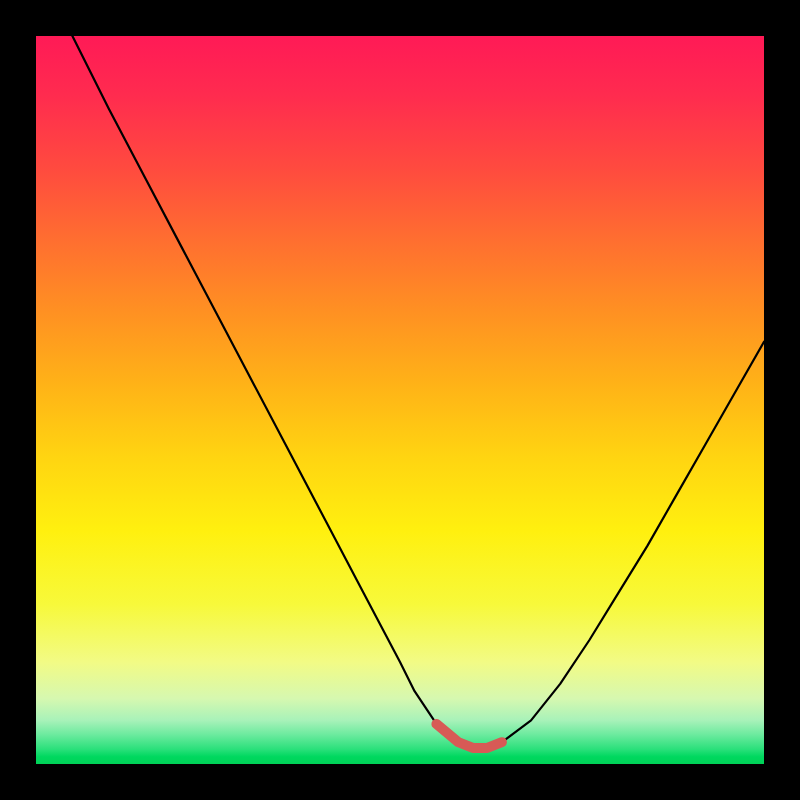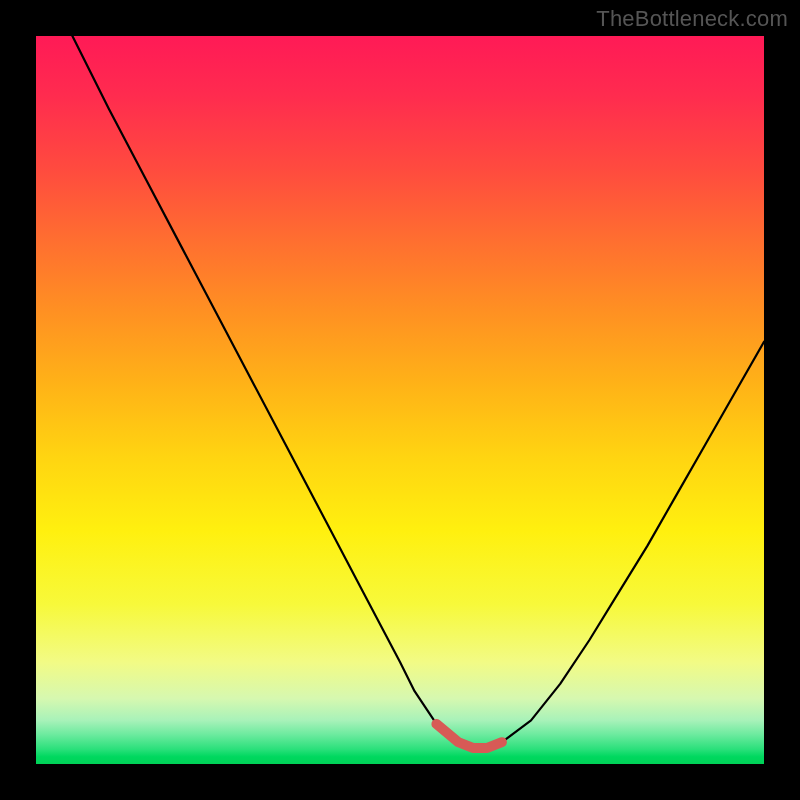--- a/index.html
+++ b/index.html
@@ -67,14 +67,13 @@
 <body>
 
 <div class="frame">
   <div class="plot"></div>
 
   <svg class="curve" viewBox="0 0 728 728" preserveAspectRatio="none">
     <path id="curve-path" fill="none" stroke="#000000" stroke-width="2.2" stroke-linecap="round" stroke-linejoin="round" d="M0.00 -72.80 L36.40 0.00 L72.80 72.80 L109.20 141.96 L145.60 211.12 L182.00 280.28 L218.40 349.44 L254.80 418.60 L291.20 487.76 L327.60 556.92 L364.00 626.08 L378.56 655.20 L400.40 687.96 L422.24 706.16 L436.80 711.98 L451.36 711.98 L465.92 706.16 L495.04 684.32 L524.16 647.92 L553.28 604.24 L582.40 556.92 L611.52 509.60 L640.64 458.64 L669.76 407.68 L698.88 356.72 L728.00 305.76"></path>
     <path id="highlight-path" fill="none" stroke="#d75a56" stroke-width="10" stroke-linecap="round" stroke-linejoin="round" d="M400.40 687.96 L422.24 706.16 L436.80 711.98 L451.36 711.98 L465.92 706.16"></path>
   </svg>
 
-  <div class="watermark">TheBottleneck.com</div>
 </div>
 
 </body></html>

